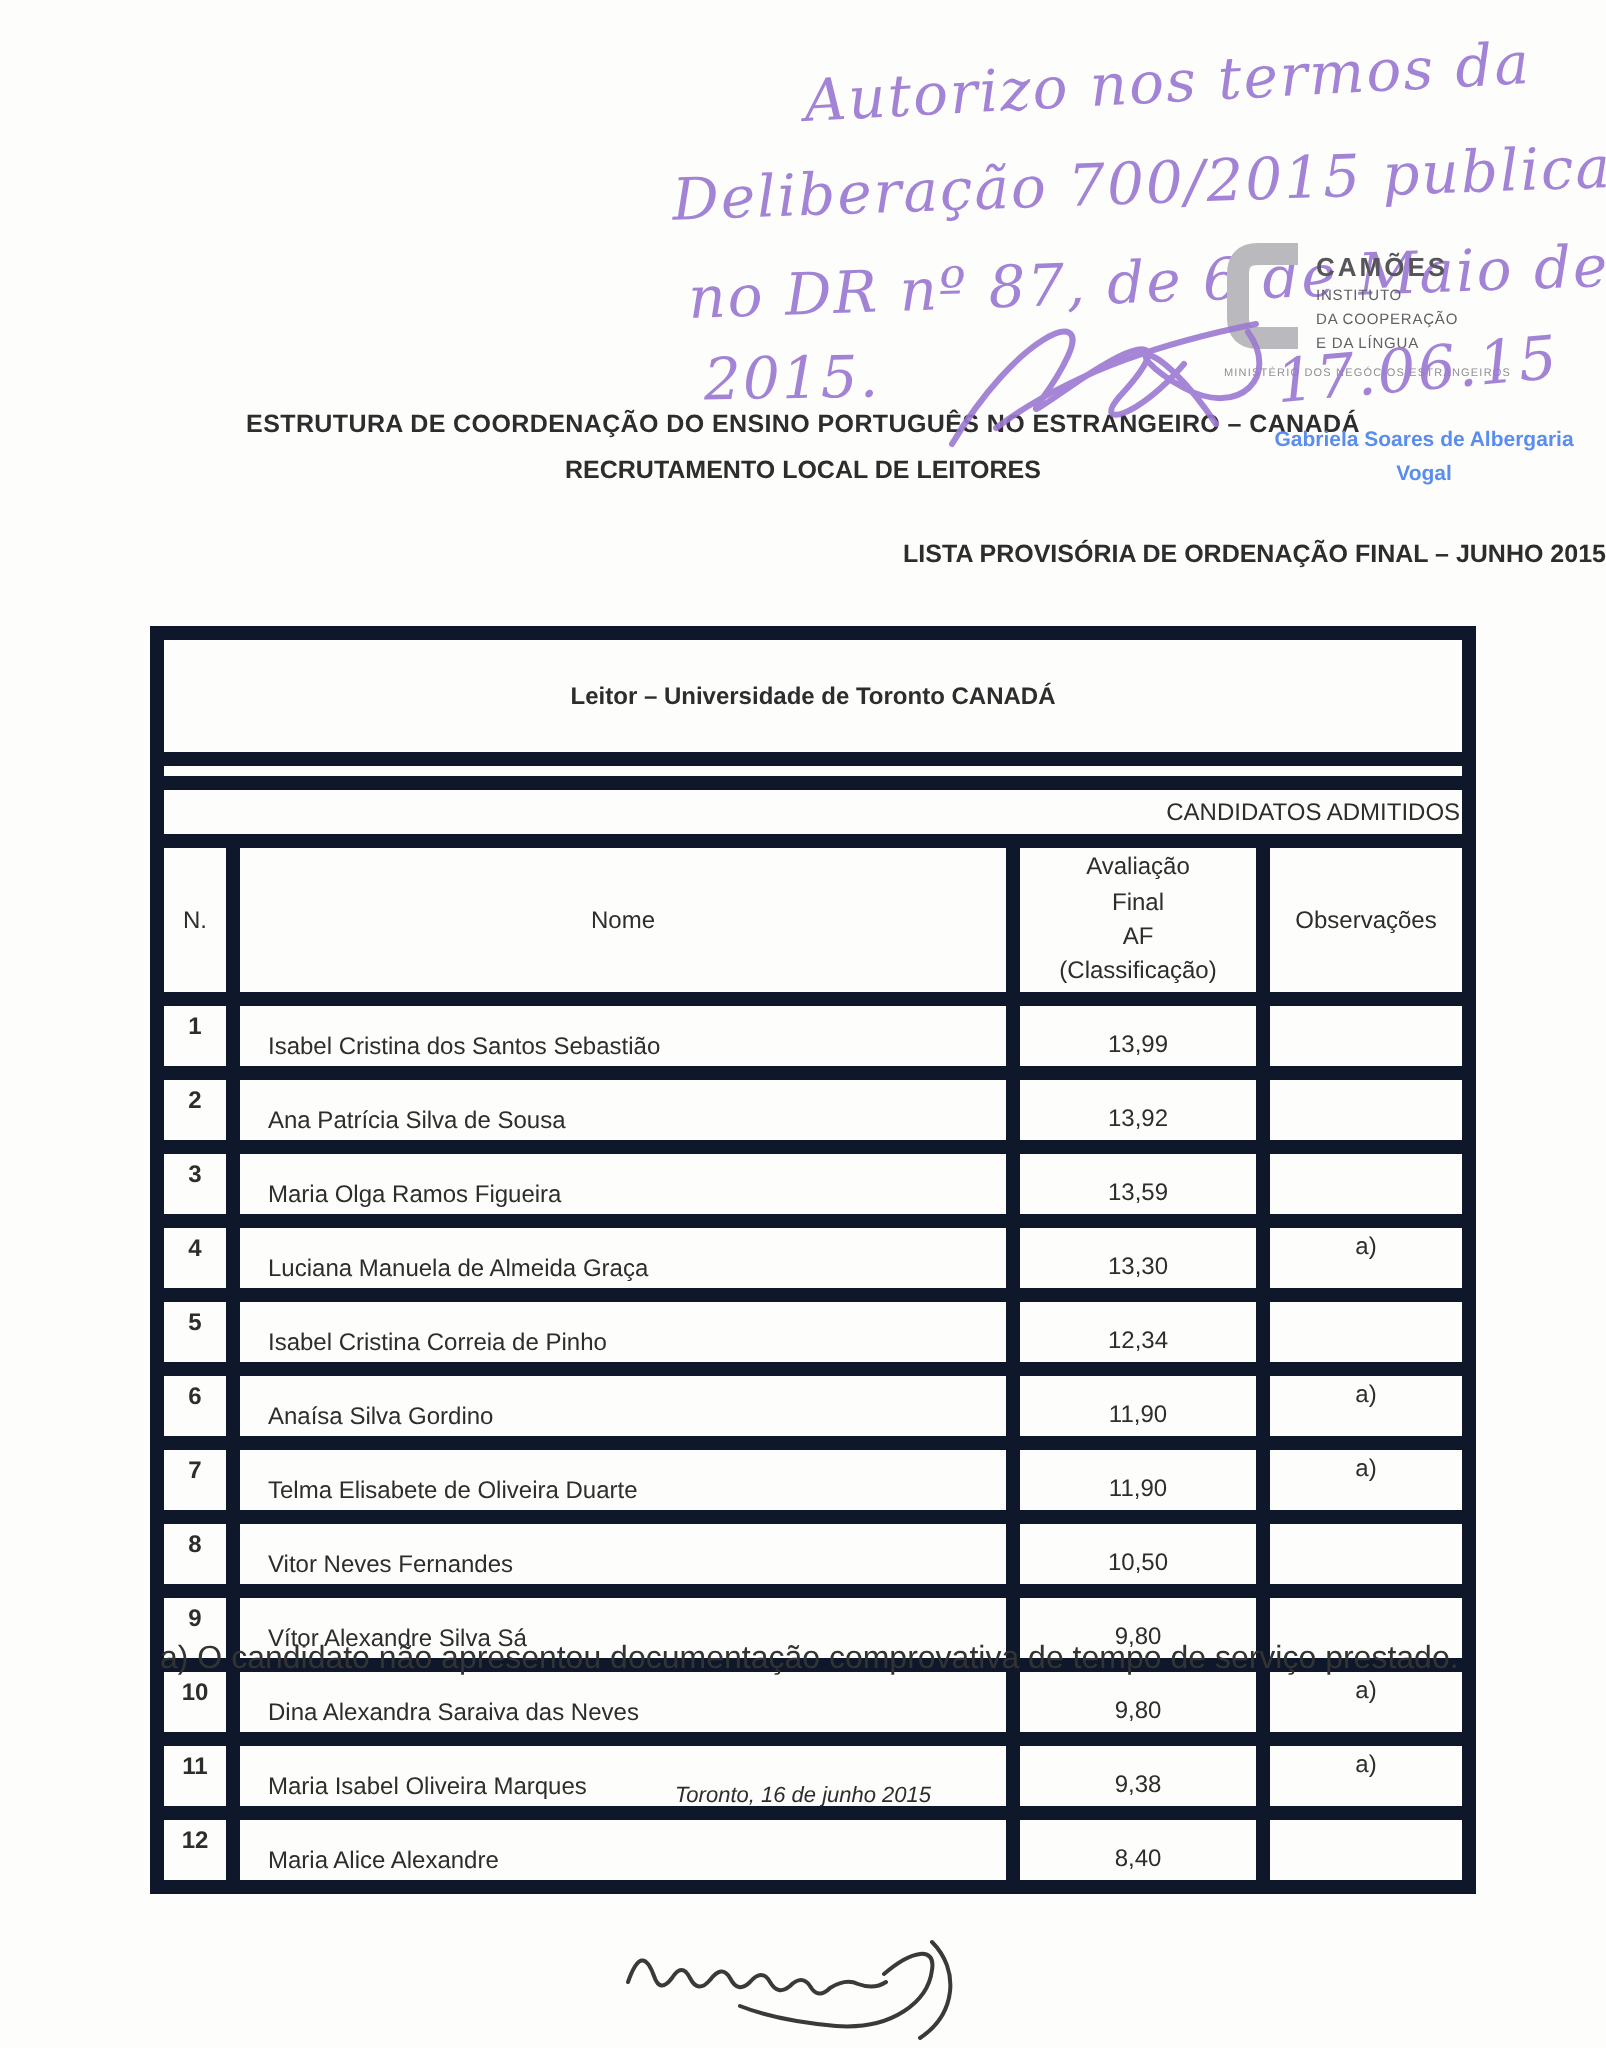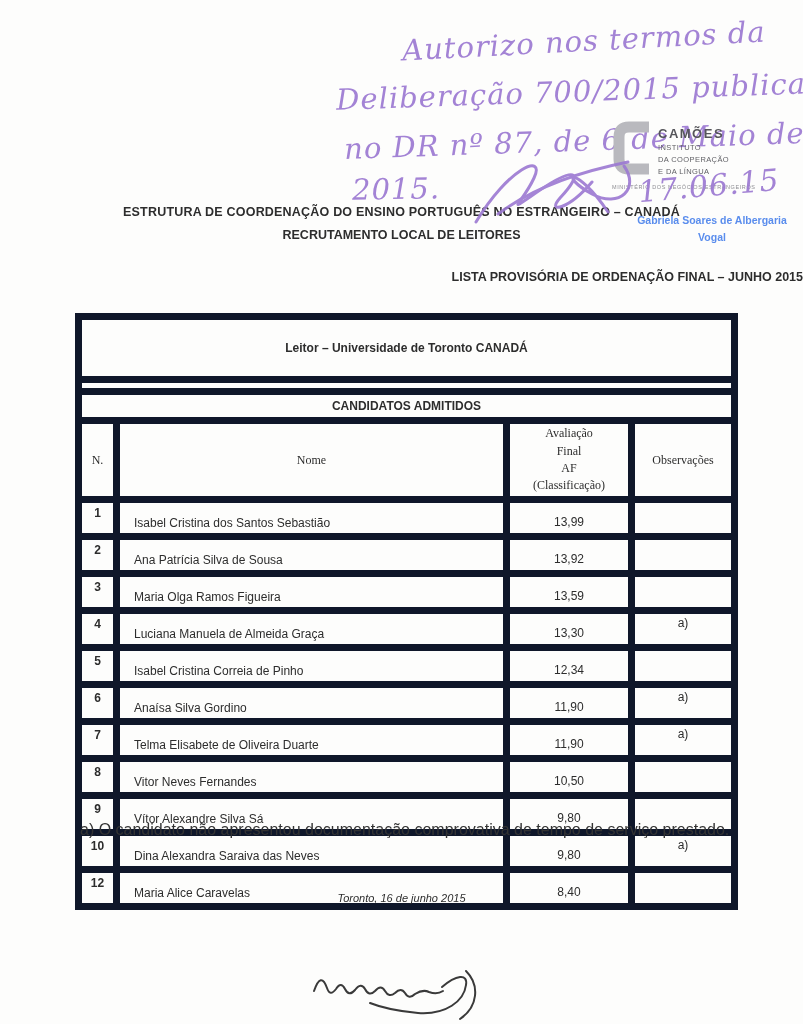--- a/index.html
+++ b/index.html
@@ -37,22 +37,22 @@
     color:#5a8ded;font-weight:bold;font-size:10.5px;line-height:1.6;z-index:4;
   }
   
   table.cand{
     position:absolute;left:75px;top:313px;width:656px;
     border-collapse:collapse;table-layout:fixed;
   }
   table.cand td{border:7px solid #0f172a;font-size:12px;}
   td.tbl-caption{height:54px;text-align:center;font-weight:bold;font-size:12.5px;}
   td.tbl-spacer{height:5px;padding:0;}
-  td.tbl-section{height:20px;text-align:center;font-weight:bold;font-size:12.5px;}
-  td.tbl-head{height:70px;text-align:center;vertical-align:middle;font-size:12px;font-family:Liberation Serif, serif;}
+  td.tbl-section{height:20px;text-align:right;font-weight:normal;font-size:12.5px;}
+  td.tbl-head{height:70px;text-align:center;vertical-align:middle;font-size:12px;}
   .af-line{display:block;line-height:1.45;}
   td.c-n{height:26px;text-align:center;vertical-align:top;padding-top:3px;font-weight:bold;}
   td.c-nome{vertical-align:bottom;padding:0 0 3px 14px;}
   td.c-af{text-align:center;vertical-align:top;padding-top:12px;font-size:12.5px;}
   td.c-obs{text-align:center;vertical-align:top;padding-top:2px;}
   
   .footnote{position:absolute;left:80px;top:821px;font-size:16px;color:#333;}
   .place-date{top:892px;font-size:11px;font-style:italic;}
   .signer{top:953px;font-size:12.5px;}
   .sig-black{position:absolute;left:300px;top:963px;}
@@ -183,22 +183,28 @@
           <td class="c-af">9,80</td>
           <td class="c-obs"></td>
         </tr>
         <tr>
           <td class="c-n">10</td>
           <td class="c-nome">Dina Alexandra Saraiva das Neves</td>
           <td class="c-af">9,80</td>
           <td class="c-obs">a)</td>
         </tr>
         <tr>
+          <td class="c-n">11</td>
+          <td class="c-nome">Maria Isabel Oliveira Marques</td>
+          <td class="c-af">9,38</td>
+          <td class="c-obs">a)</td>
+        </tr>
+        <tr>
           <td class="c-n">12</td>
-          <td class="c-nome">Maria Alice Caravelas</td>
+          <td class="c-nome">Maria Alice Alexandre</td>
           <td class="c-af">8,40</td>
           <td class="c-obs"></td>
         </tr>
       </tbody>
   </table>
 
   <div class="footnote">a) O candidato não apresentou documentação comprovativa de tempo de serviço prestado.</div>
 
   <div class="center-text place-date">Toronto, 16 de junho 2015</div>
 

